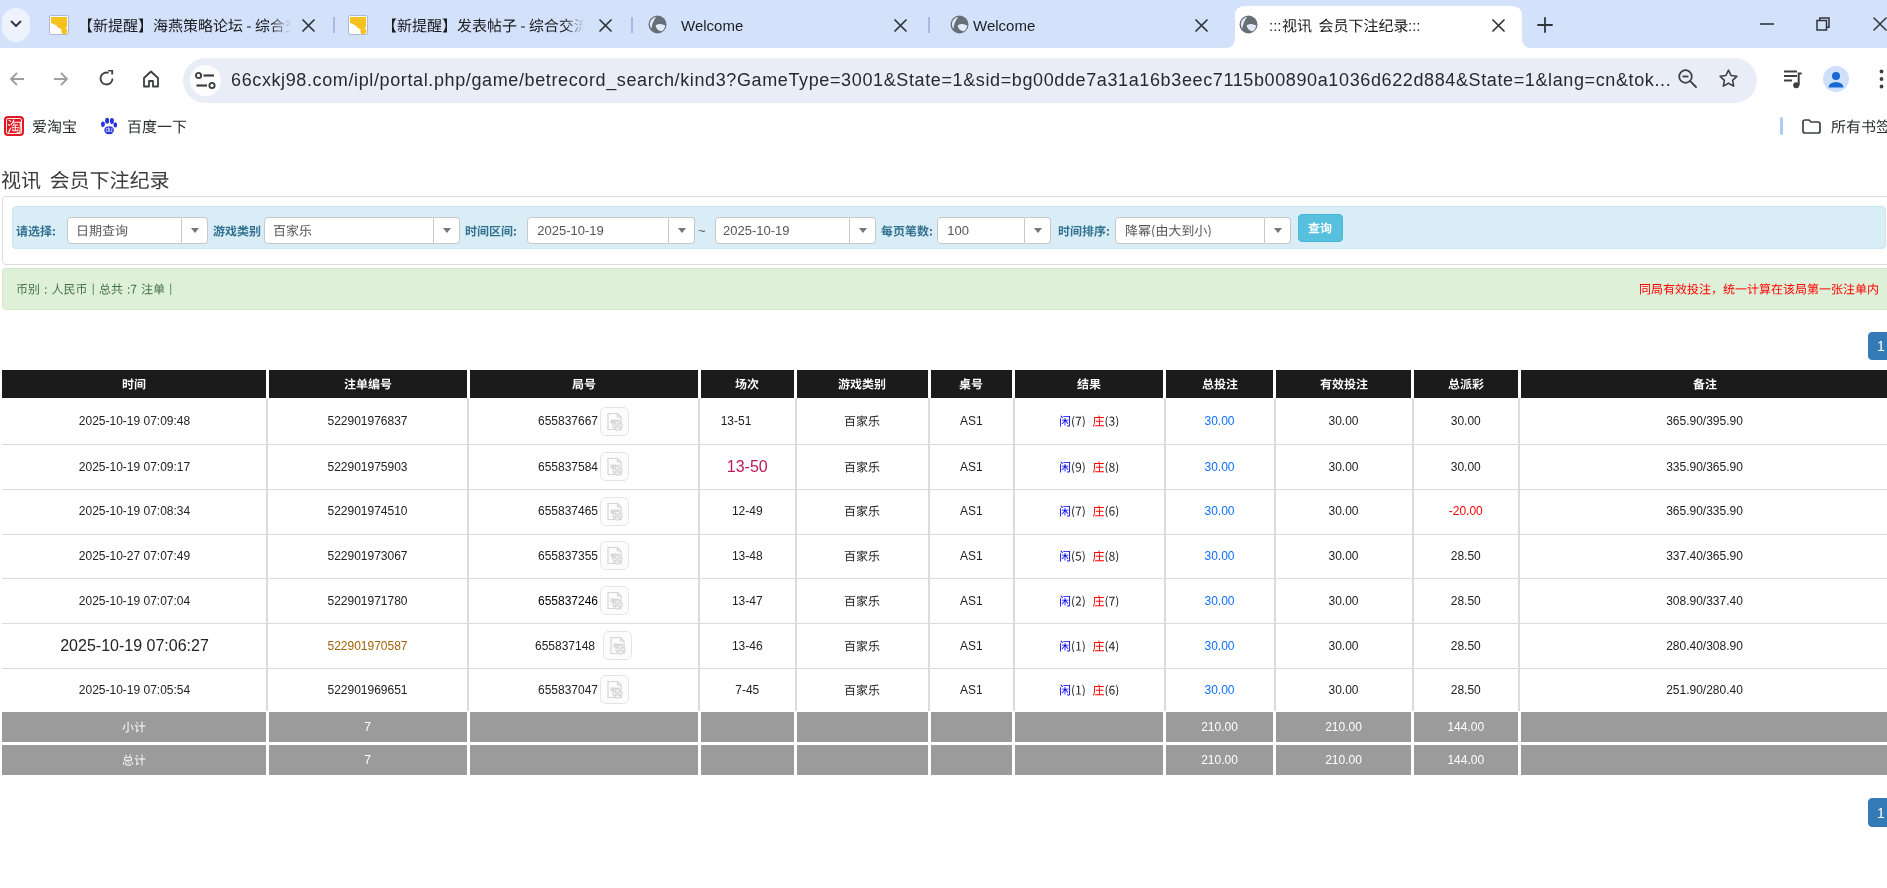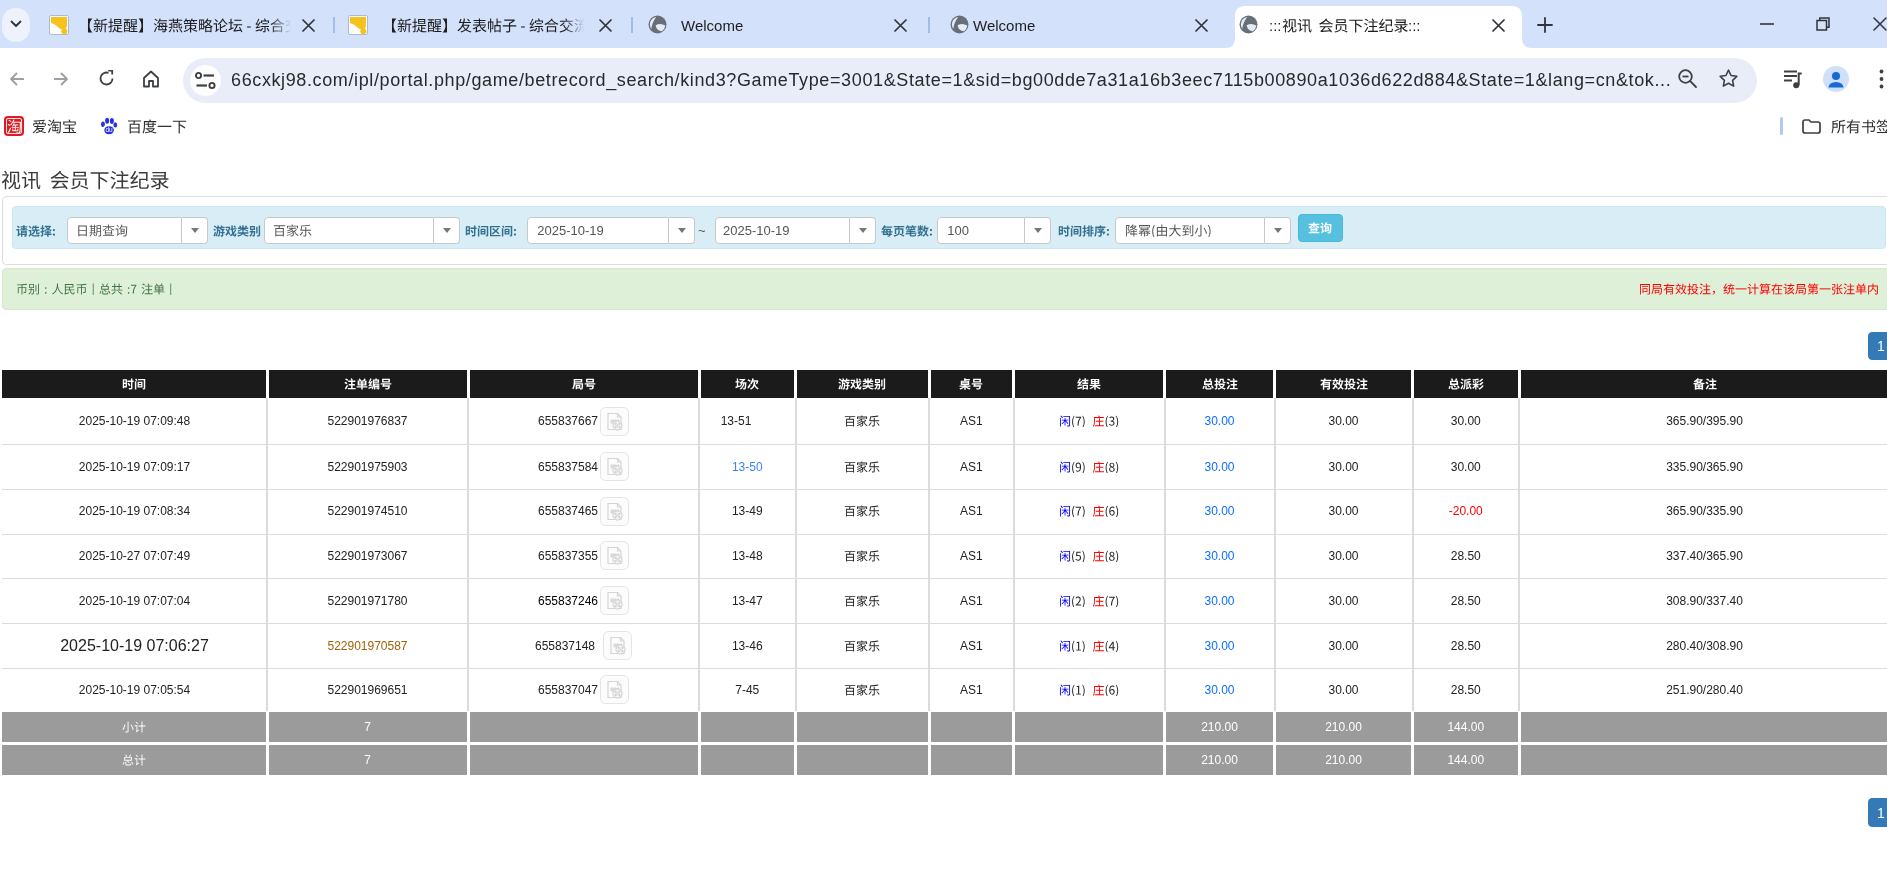--- a/index.html
+++ b/index.html
@@ -655,21 +655,21 @@
       <path d="M17.5 6.5 V10 H21" fill="none" stroke="#d5d5d5" stroke-width="1.2"></path>
       <path d="M10.5 12.5 h6 v4 h-6 z M16.5 13.5 l2.5-1.5 v5 l-2.5-1.5 z" fill="#d9d9d9"></path>
       <circle cx="17.5" cy="18.5" r="4.6" fill="#f4f4f4" stroke="#cfcfcf"></circle>
       <circle cx="17.5" cy="18.5" r="1" fill="#cfcfcf"></circle>
       <circle cx="15.6" cy="16.8" r="1.1" fill="#cfcfcf"></circle>
       <circle cx="19.4" cy="16.8" r="1.1" fill="#cfcfcf"></circle>
       <circle cx="15.6" cy="20.2" r="1.1" fill="#cfcfcf"></circle>
       <circle cx="19.4" cy="20.2" r="1.1" fill="#cfcfcf"></circle>
     </svg>
   </div>
-<div class="abs ctr" style="left:699.0px;top:444.0px;width:96.5px;height:45.0px;font-size:12px;color:#3b82f6">13-50</div>
+<div class="abs ctr" style="left:699.0px;top:444.0px;width:96.5px;height:45.0px;font-size:16px;color:#be185d">13-50</div>
 <div class="abs ctr" style="left:795.5px;top:444.0px;width:133.5px;height:45.0px;font-size:12px;color:#222">
     <svg class="ct" style="width:36.0px;height:12.0px;" viewBox="0 -880 3000 1000">
       <use href="#g767er" x="0" fill="#222"></use>
       <use href="#g5bb6r" x="1000" fill="#222"></use>
       <use href="#g4e50r" x="2000" fill="#222"></use>
     </svg>
   </div>
 <div class="abs ctr" style="left:929.0px;top:444.0px;width:84.5px;height:45.0px;font-size:12px;color:#222">AS1</div>
 <div class="abs ctr" style="left:1013.5px;top:444.0px;width:151.0px;height:45.0px;font-size:12px;color:#222">
     <svg class="ct" style="width:60.3px;height:12.0px;" viewBox="0 -880 5022 1000">
@@ -701,21 +701,21 @@
       <path d="M17.5 6.5 V10 H21" fill="none" stroke="#d5d5d5" stroke-width="1.2"></path>
       <path d="M10.5 12.5 h6 v4 h-6 z M16.5 13.5 l2.5-1.5 v5 l-2.5-1.5 z" fill="#d9d9d9"></path>
       <circle cx="17.5" cy="18.5" r="4.6" fill="#f4f4f4" stroke="#cfcfcf"></circle>
       <circle cx="17.5" cy="18.5" r="1" fill="#cfcfcf"></circle>
       <circle cx="15.6" cy="16.8" r="1.1" fill="#cfcfcf"></circle>
       <circle cx="19.4" cy="16.8" r="1.1" fill="#cfcfcf"></circle>
       <circle cx="15.6" cy="20.2" r="1.1" fill="#cfcfcf"></circle>
       <circle cx="19.4" cy="20.2" r="1.1" fill="#cfcfcf"></circle>
     </svg>
   </div>
-<div class="abs ctr" style="left:699.0px;top:489.0px;width:96.5px;height:44.5px;font-size:12px;color:#222">13-49</div>
+<div class="abs ctr" style="left:699.0px;top:489.0px;width:96.5px;height:44.5px;font-size:12px;color:#222">12-49</div>
 <div class="abs ctr" style="left:795.5px;top:489.0px;width:133.5px;height:44.5px;font-size:12px;color:#222">
     <svg class="ct" style="width:36.0px;height:12.0px;" viewBox="0 -880 3000 1000">
       <use href="#g767er" x="0" fill="#222"></use>
       <use href="#g5bb6r" x="1000" fill="#222"></use>
       <use href="#g4e50r" x="2000" fill="#222"></use>
     </svg>
   </div>
 <div class="abs ctr" style="left:929.0px;top:489.0px;width:84.5px;height:44.5px;font-size:12px;color:#222">AS1</div>
 <div class="abs ctr" style="left:1013.5px;top:489.0px;width:151.0px;height:44.5px;font-size:12px;color:#222">
     <svg class="ct" style="width:60.3px;height:12.0px;" viewBox="0 -880 5022 1000">

